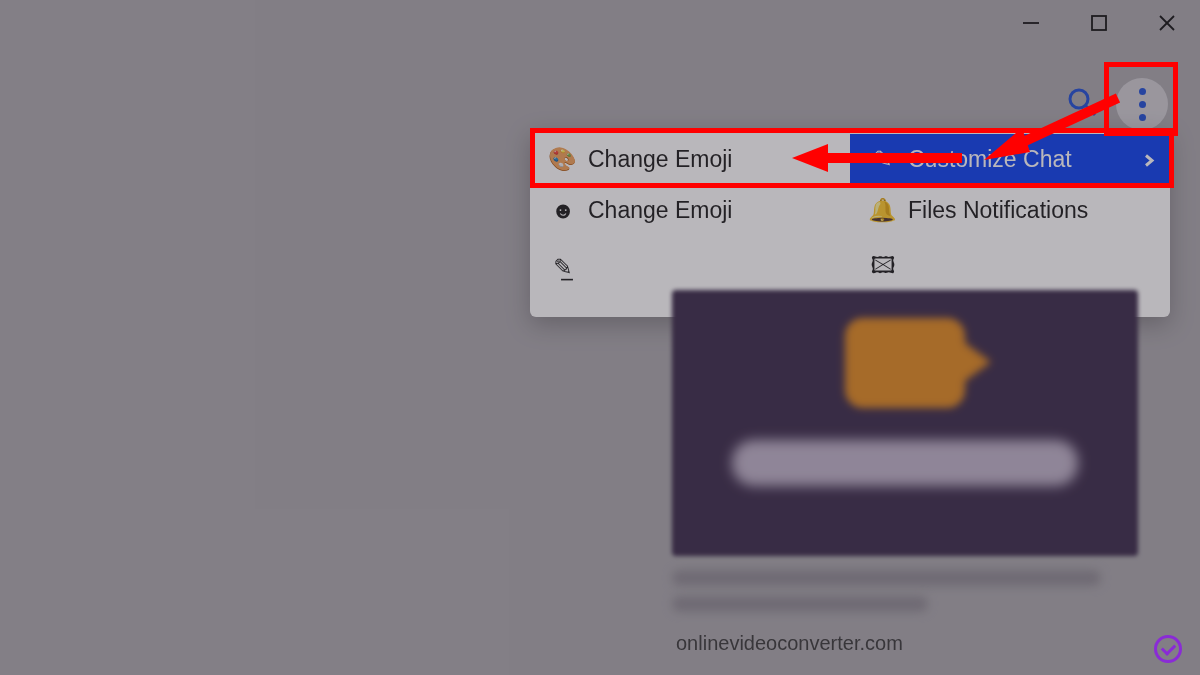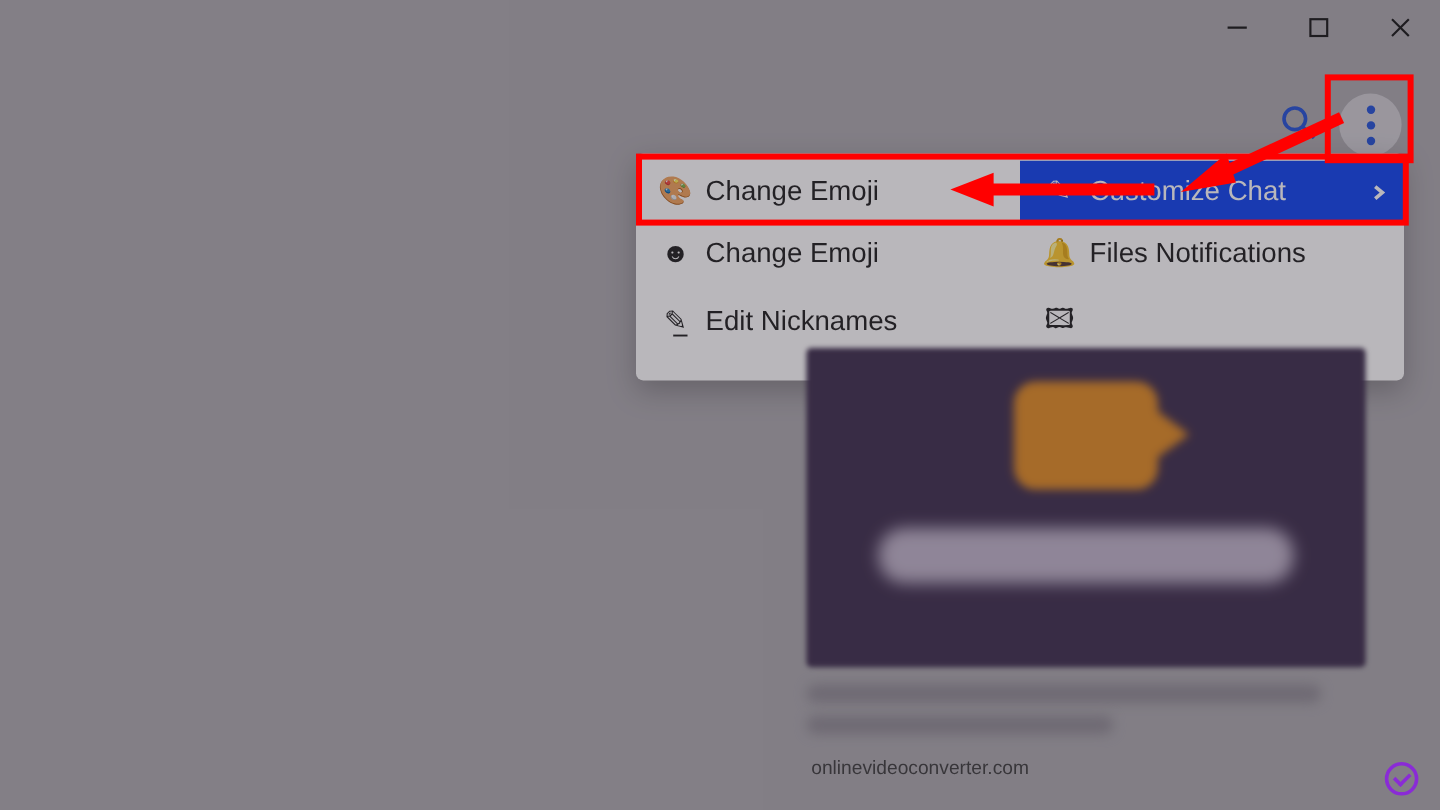--- a/index.html
+++ b/index.html
@@ -112,21 +112,21 @@
 
   .preview-text {
     position:absolute;
     left:672px; top:570px; width:466px;
   }
   .preview-text .bline { height:16px; background:#8e8a92; border-radius:8px; filter: blur(5px); margin-bottom:10px; }
   .preview-text .bline.w1{ width:92%; }
   .preview-text .bline.w2{ width:55%; }
   .link-text {
     position:absolute; left:676px; top:632px;
-    font-size:16px; color:#3a3a3a;
+    font-size:20px; color:#3a3a3a;
   }
 
   
   .hl {
     position:absolute; border:5px solid #ff0000; pointer-events:none;
   }
   .hl.more { top:62px; left:1104px; width:74px; height:74px; }
   .hl.row  { top:128px; left:530px; width:644px; height:60px; }
 
   .arrow {
@@ -204,21 +204,20 @@
       <div class="menu-item">
         <span class="mi-icon">☻</span>
         <span>Change Emoji</span>
       </div>
       <div class="menu-item">
         <span class="mi-icon">🔔</span>
         <span>Files Notifications</span>
       </div>
       <div class="menu-item">
         <span class="mi-icon">✎̲</span>
-        <span>Edit Nicknames</span>
       </div>
       <div class="menu-item">
         <span class="mi-icon">🖾</span>
       </div>
     </div>
   </div>
 
   <div class="preview">
     <div class="vid"></div>
     <div class="line1"></div>

